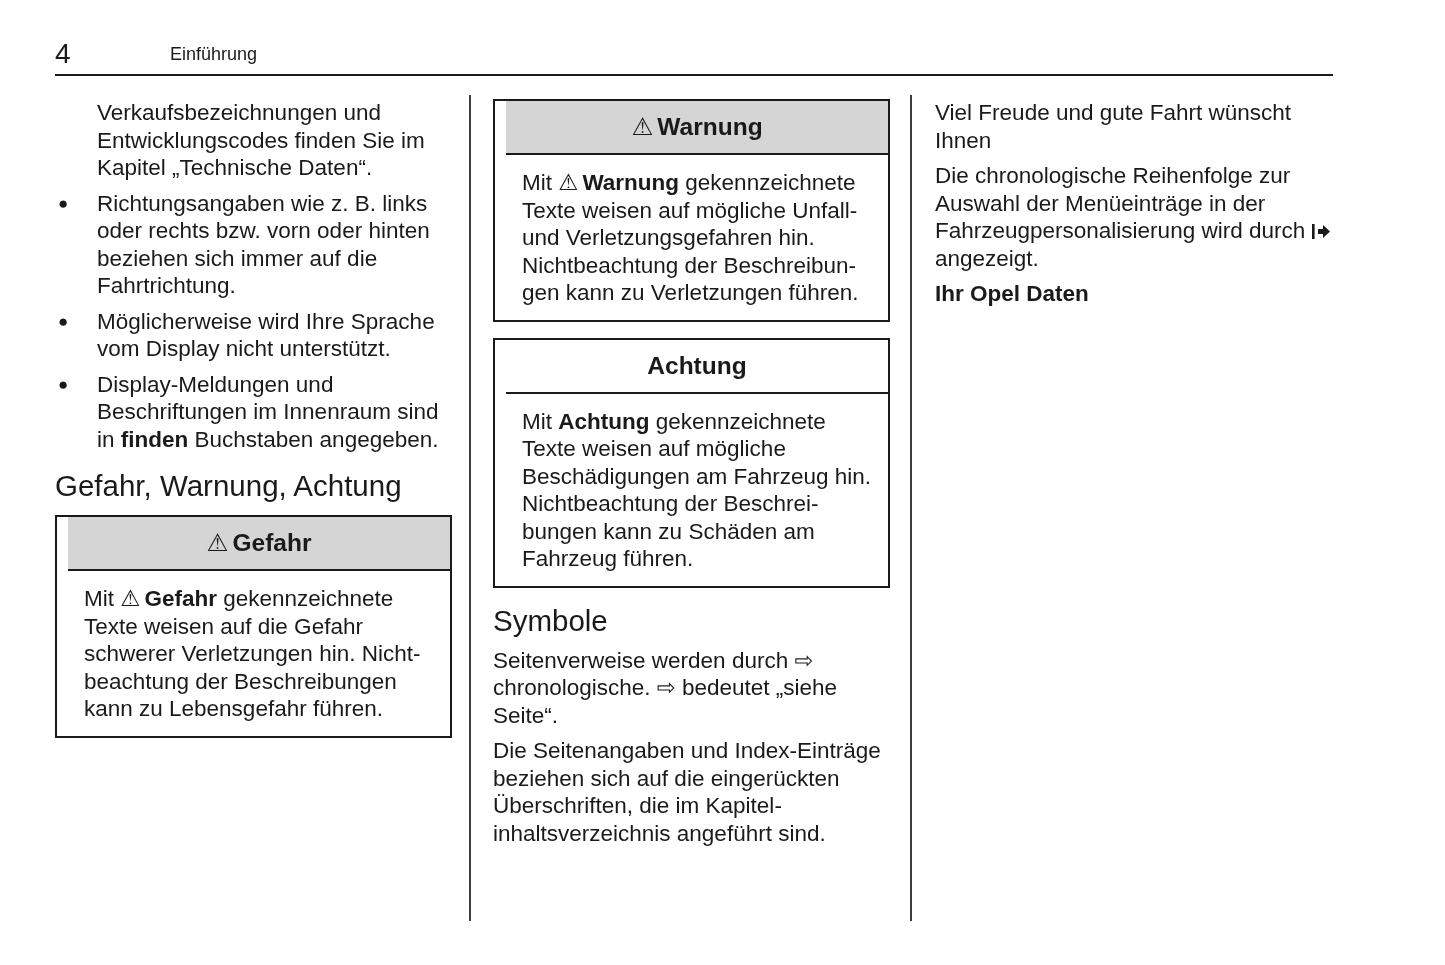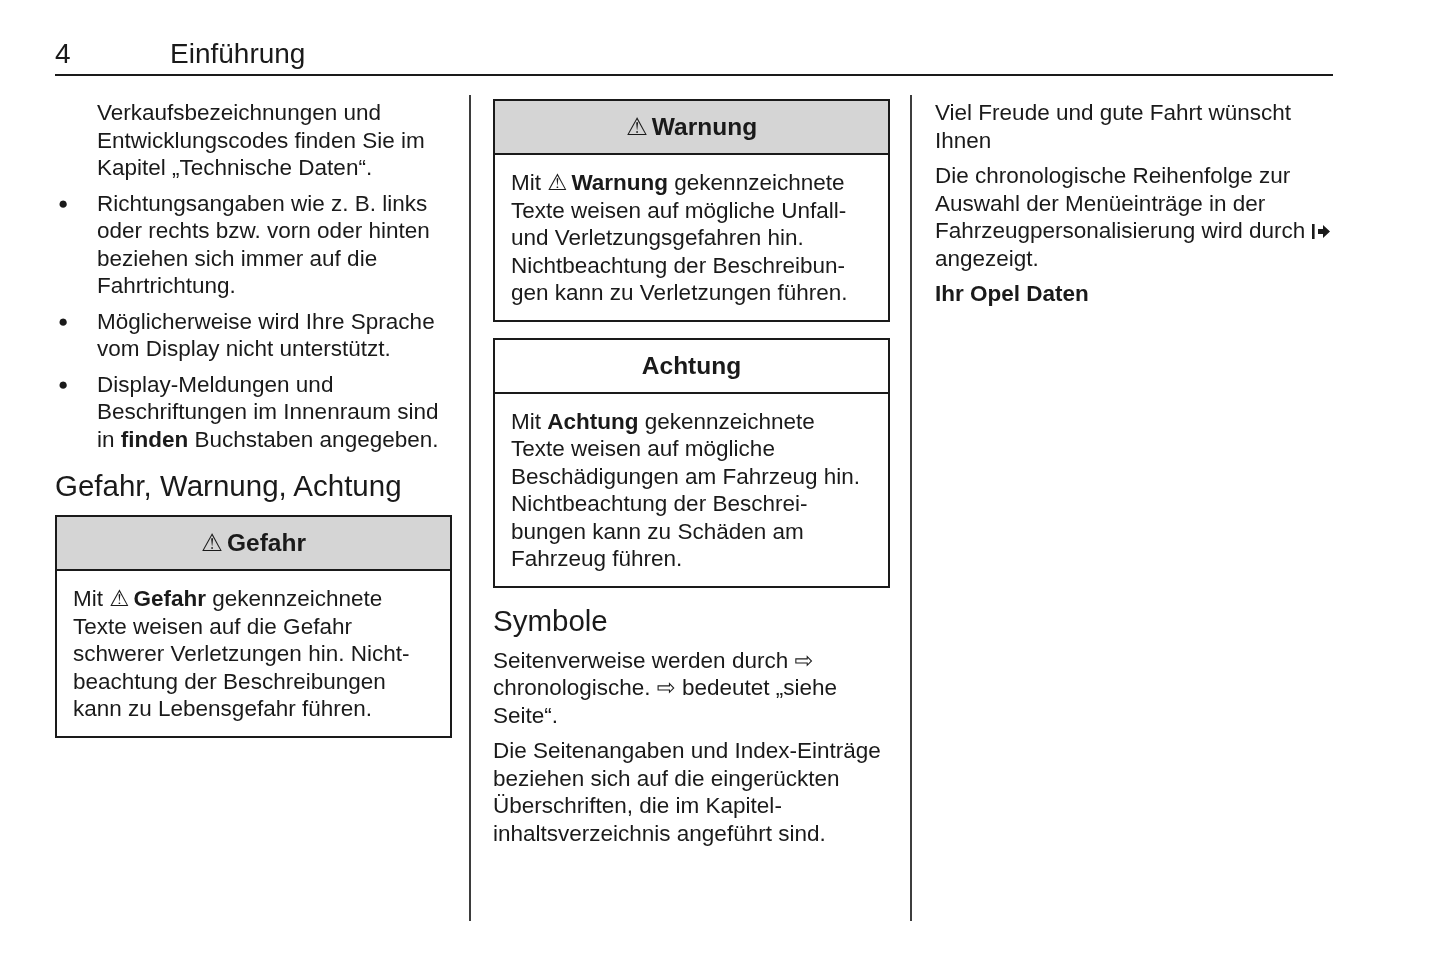--- a/index.html
+++ b/index.html
@@ -22,21 +22,21 @@
     position: absolute;
     left: 55px;
     top: 38px;
     font-size: 28px;
     line-height: 32px;
   }
   .chapter-title {
     position: absolute;
     left: 170px;
     top: 38px;
-    font-size: 28px;
+    font-size: 18px;
     line-height: 32px;
   }
   .header-rule {
     position: absolute;
     left: 55px;
     top: 74px;
     width: 1278px;
     height: 2px;
     background: #1a1a1a;
   }
@@ -86,20 +86,21 @@
     line-height: 33px;
     font-weight: normal;
   }
   h2.symbole-heading { margin-top: 1px; margin-bottom: 10px; }
   b, .bold { font-weight: bold; }
   
   .warnbox {
     border: 2px solid #1a1a1a;
     margin: 0 0 16px 0;
     background: #ffffff;
+    padding-left: 11px;
   }
   .warnbox-header {
     border-bottom: 2px solid #1a1a1a;
     text-align: center;
     font-weight: bold;
     font-size: 24.5px;
     line-height: 52px;
     height: 52px;
   }
   .warnbox-header.gray { background: #d5d5d5; }

